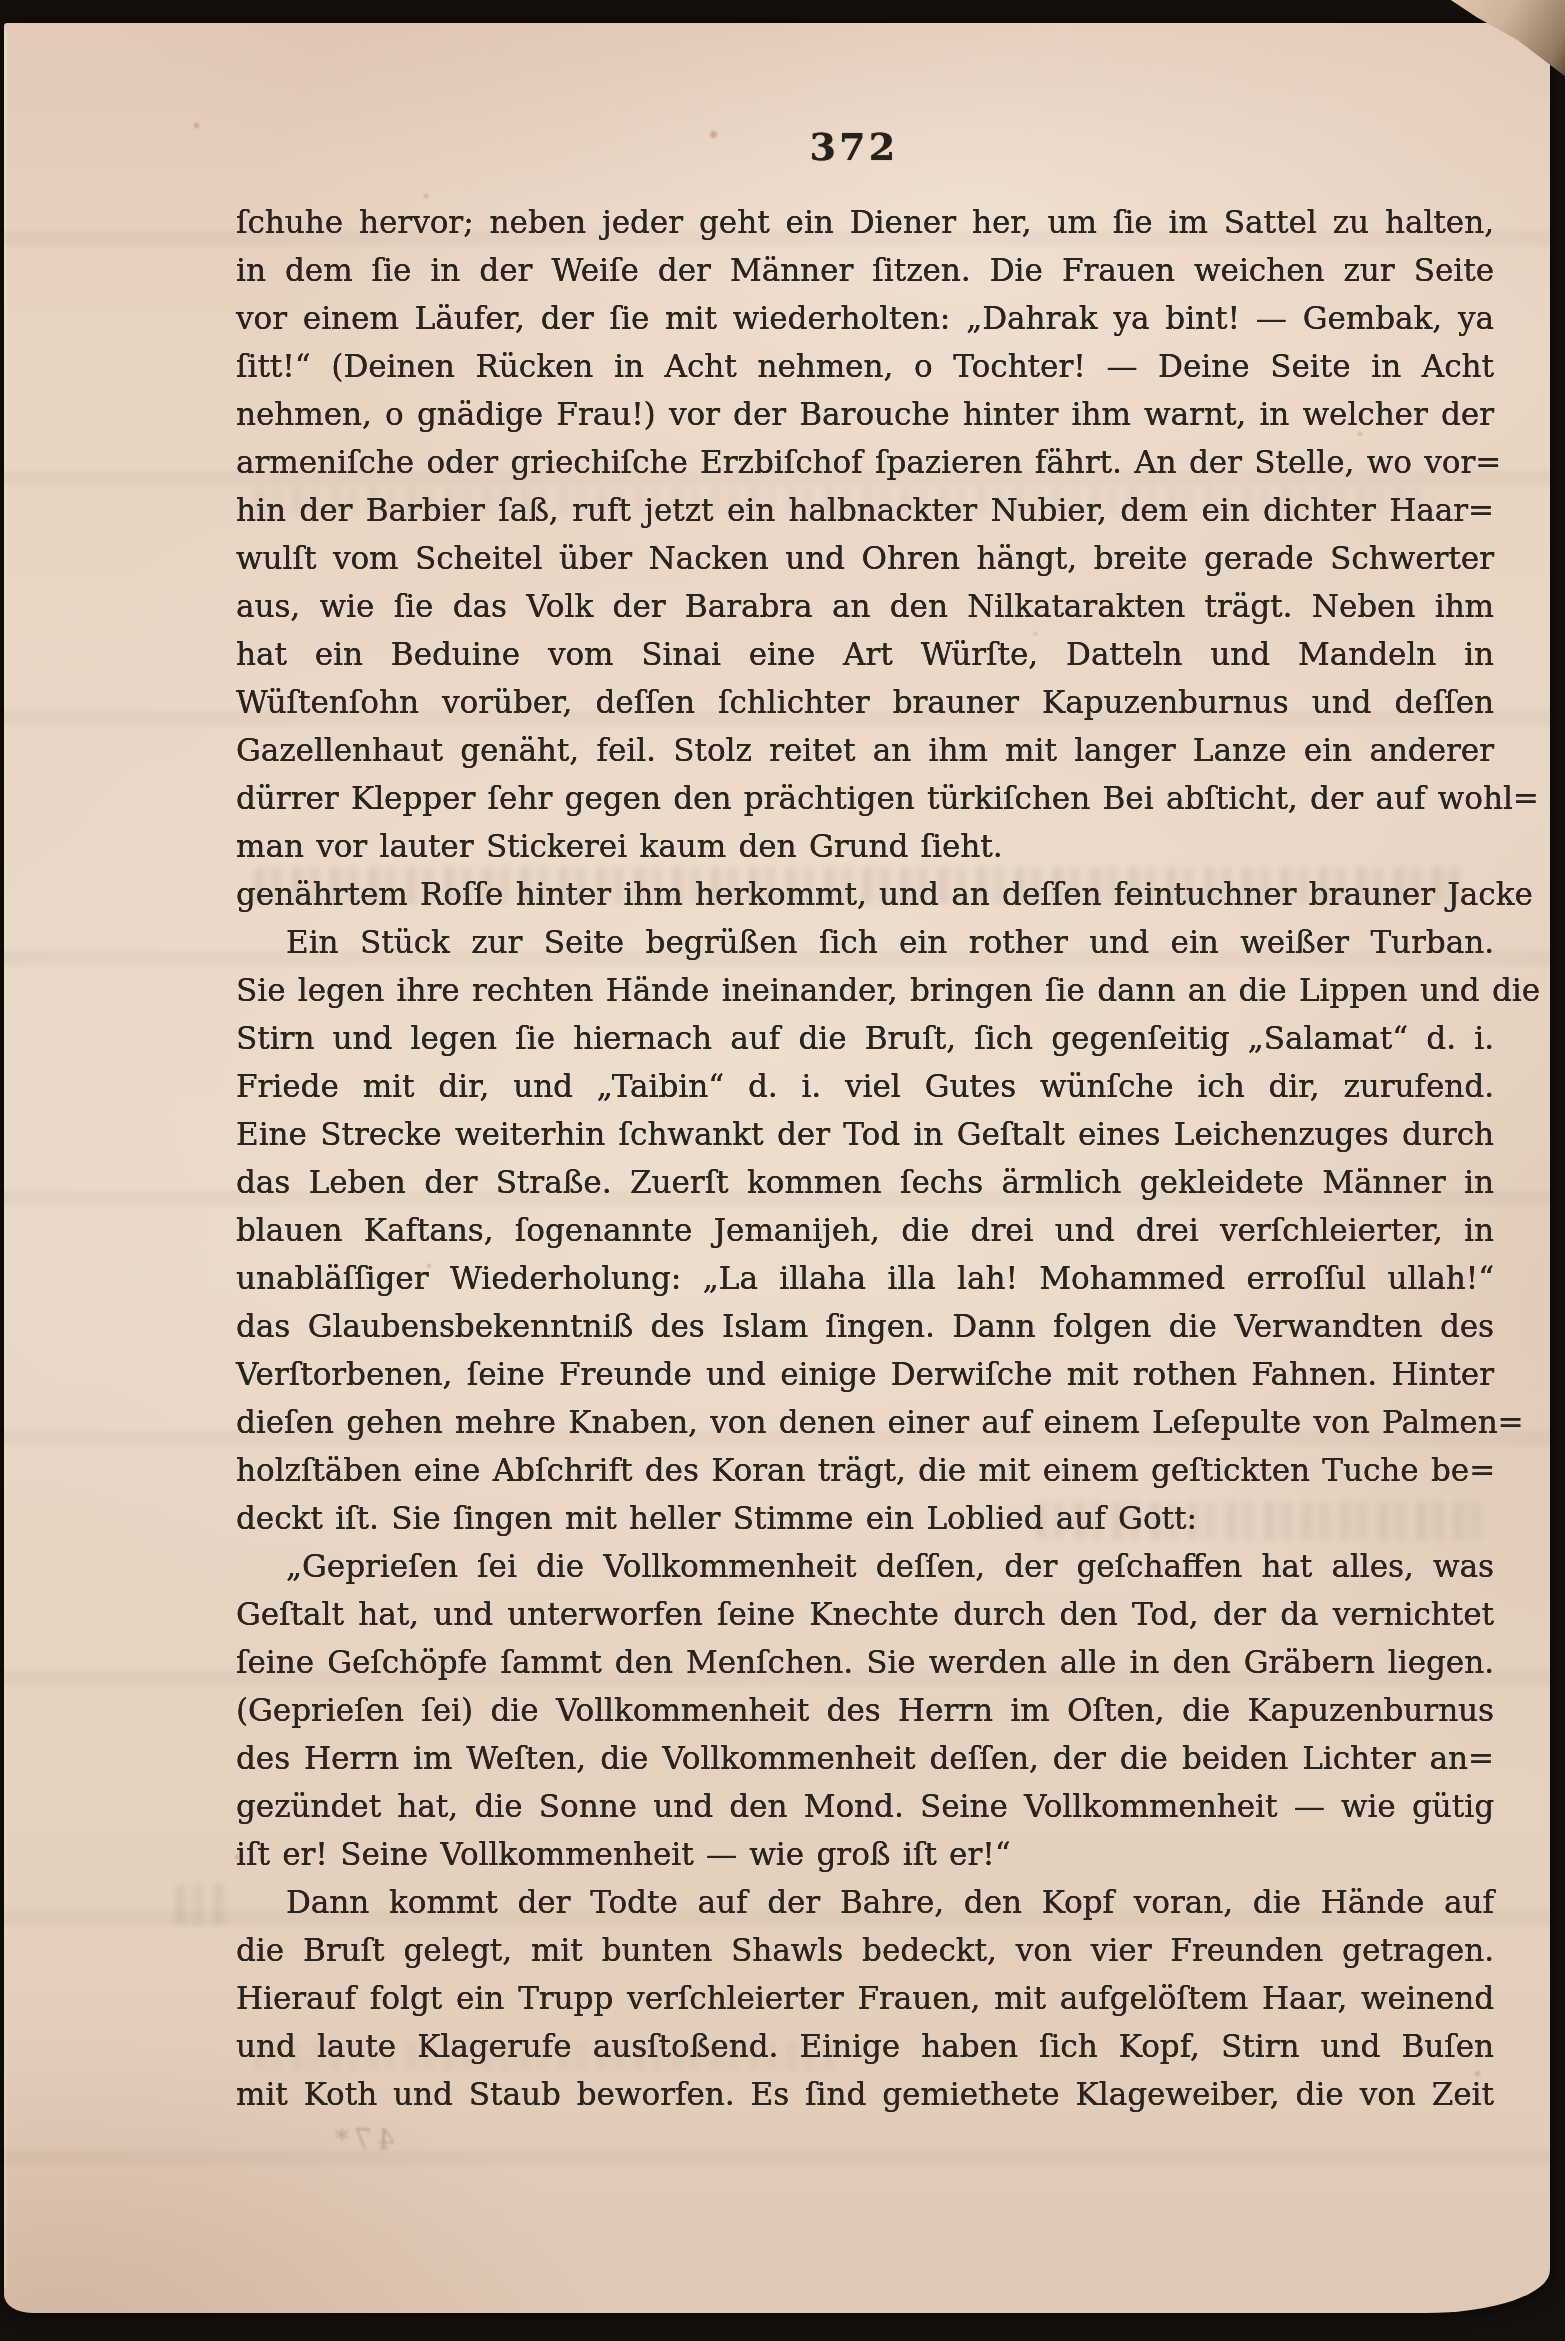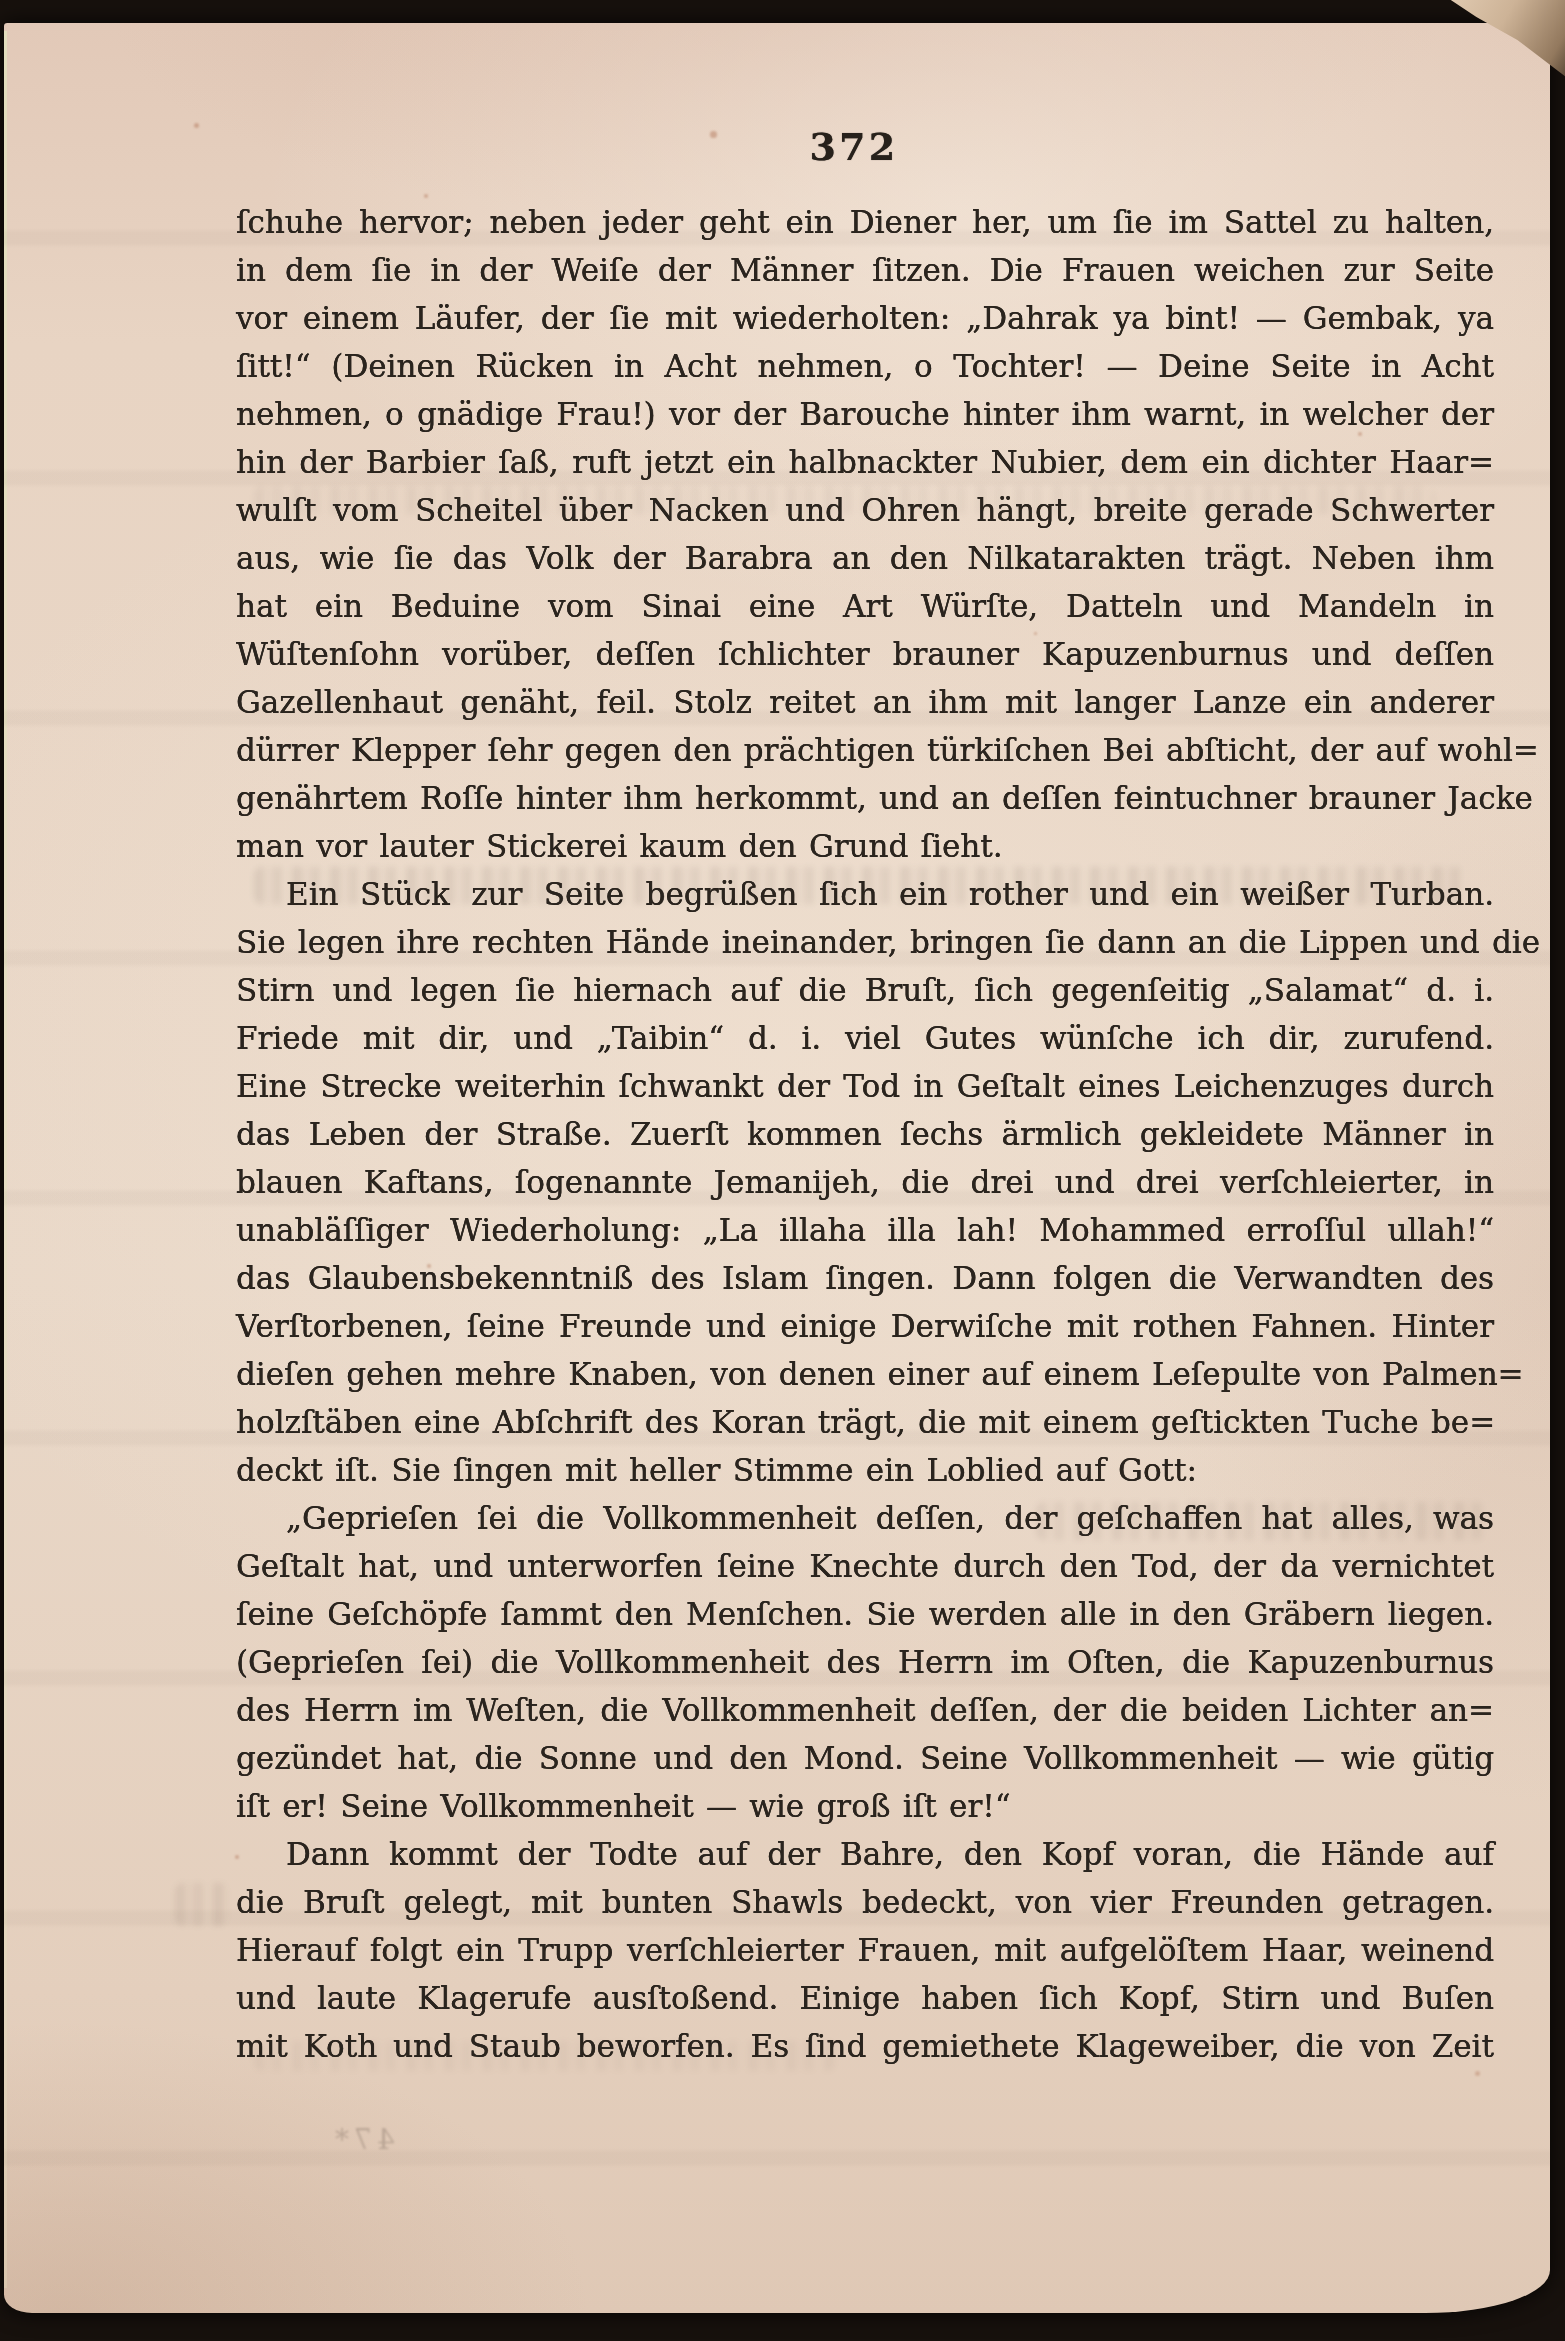--- a/index.html
+++ b/index.html
@@ -100,29 +100,30 @@
   <div class="ghost g5"></div>
 
   <div class="page-number">372</div>
 
   <div class="text-block">
       <div class="line">ſchuhe hervor; neben jeder geht ein Diener her, um ſie im Sattel zu halten,</div>
       <div class="line">in dem ſie in der Weiſe der Männer ſitzen.  Die Frauen weichen zur Seite</div>
       <div class="line">vor einem Läufer, der ſie mit wiederholten: „Dahrak ya bint! — Gembak, ya</div>
       <div class="line">ſitt!“ (Deinen Rücken in Acht nehmen, o Tochter! — Deine Seite in Acht</div>
       <div class="line">nehmen, o gnädige Frau!) vor der Barouche hinter ihm warnt, in welcher der</div>
+      <div class="line">armeniſche oder griechiſche Erzbiſchof ſpazieren fährt.  An der Stelle, wo vor=</div>
       <div class="line">hin der Barbier ſaß, ruft jetzt ein halbnackter Nubier, dem ein dichter Haar=</div>
       <div class="line">wulſt vom Scheitel über Nacken und Ohren hängt, breite gerade Schwerter</div>
       <div class="line">aus, wie ſie das Volk der Barabra an den Nilkatarakten trägt.  Neben ihm</div>
       <div class="line">hat ein Beduine vom Sinai eine Art Würſte, Datteln und Mandeln in</div>
       <div class="line">Wüſtenſohn vorüber, deſſen ſchlichter brauner Kapuzenburnus und deſſen</div>
       <div class="line">Gazellenhaut genäht, feil.  Stolz reitet an ihm mit langer Lanze ein anderer</div>
       <div class="line">dürrer Klepper ſehr gegen den prächtigen türkiſchen Bei abſticht, der auf wohl=</div>
+      <div class="line final">man vor lauter Stickerei kaum den Grund ſieht.</div>
       <div class="line">genährtem Roſſe hinter ihm herkommt, und an deſſen feintuchner brauner Jacke</div>
-      <div class="line final">man vor lauter Stickerei kaum den Grund ſieht.</div>
       <div class="line indent">Ein Stück zur Seite begrüßen ſich ein rother und ein weißer Turban.</div>
       <div class="line">Sie legen ihre rechten Hände ineinander, bringen ſie dann an die Lippen und die</div>
       <div class="line">Stirn und legen ſie hiernach auf die Bruſt, ſich gegenſeitig „Salamat“ d. i.</div>
       <div class="line">Friede mit dir, und „Taibin“ d. i. viel Gutes wünſche ich dir, zurufend.</div>
       <div class="line">Eine Strecke weiterhin ſchwankt der Tod in Geſtalt eines Leichenzuges durch</div>
       <div class="line">das Leben der Straße.  Zuerſt kommen ſechs ärmlich gekleidete Männer in</div>
       <div class="line">blauen Kaftans, ſogenannte Jemanijeh, die drei und drei verſchleierter, in</div>
       <div class="line">unabläſſiger Wiederholung: „La illaha illa lah! Mohammed erroſſul ullah!“</div>
       <div class="line">das Glaubensbekenntniß des Islam ſingen.  Dann folgen die Verwandten des</div>
       <div class="line">Verſtorbenen, ſeine Freunde und einige Derwiſche mit rothen Fahnen.  Hinter</div>

